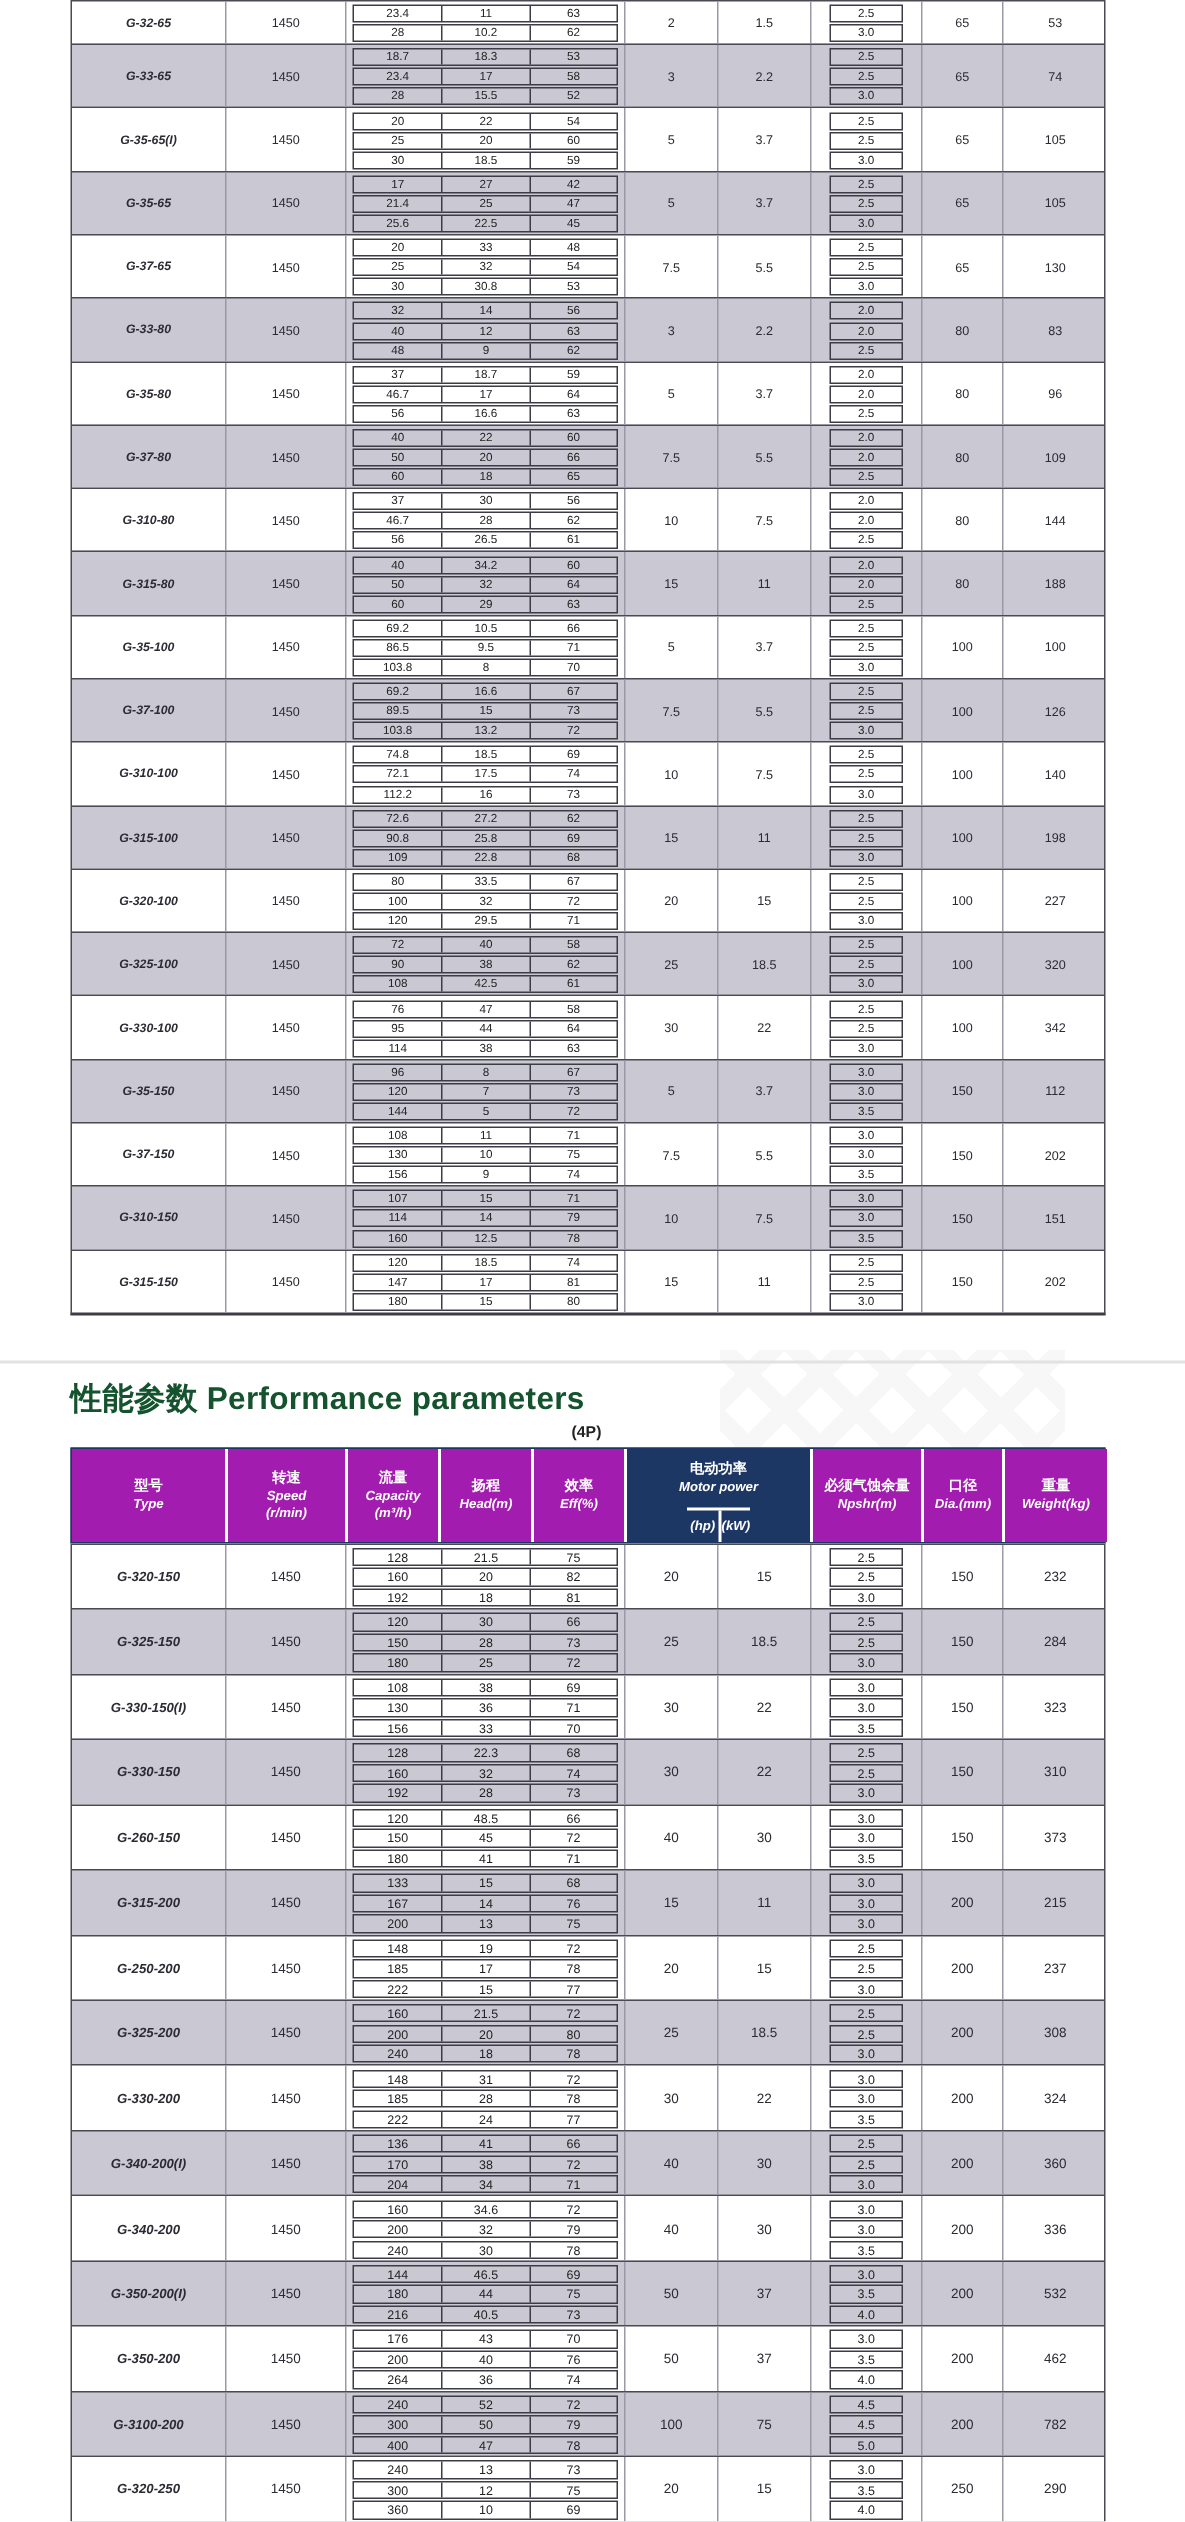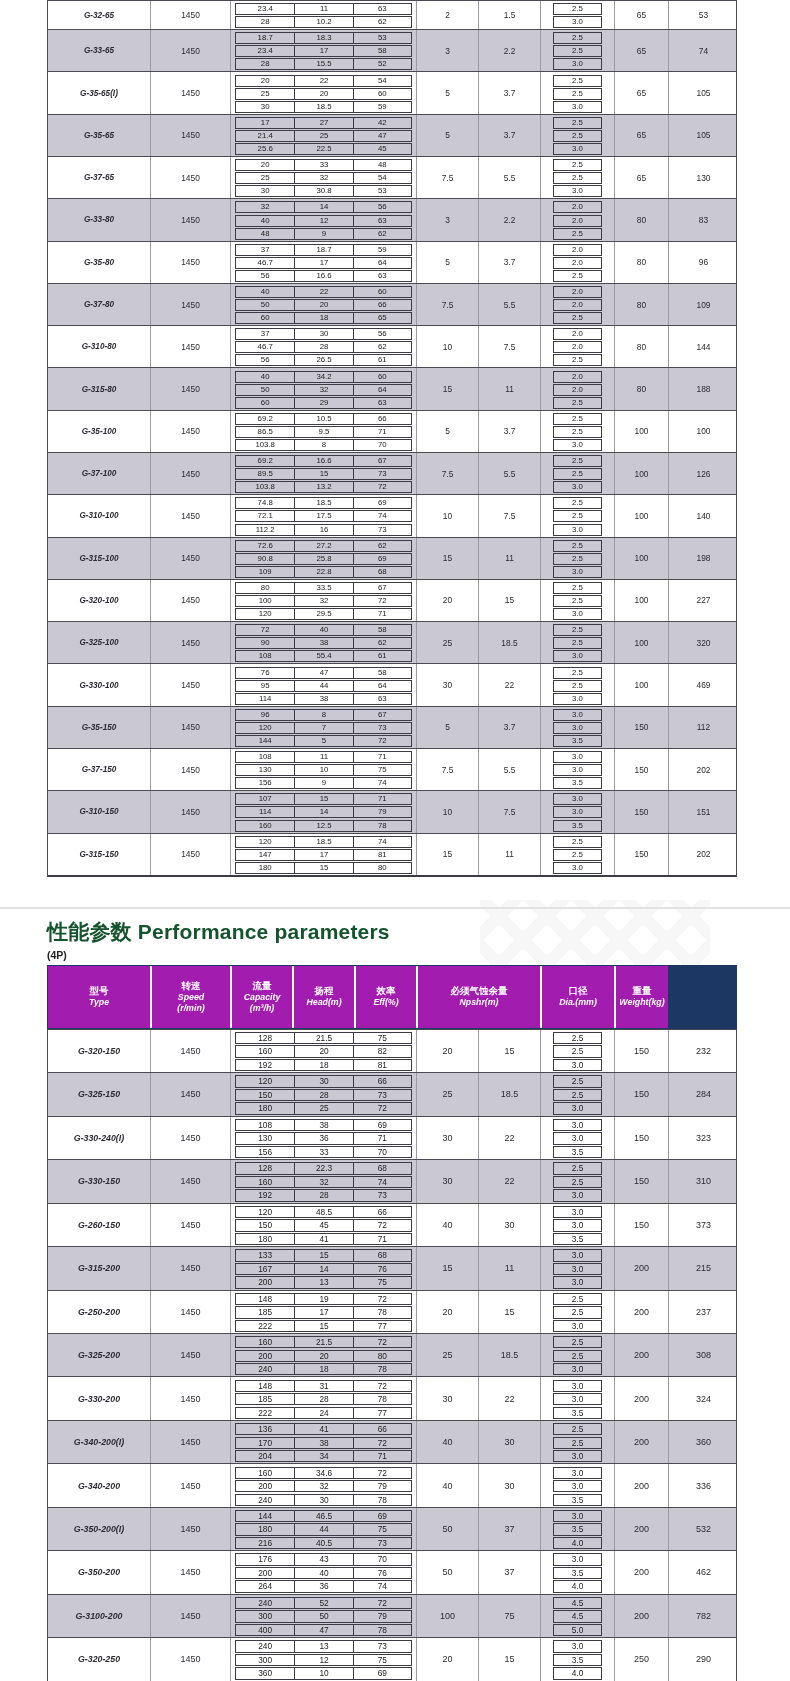--- a/index.html
+++ b/index.html
@@ -40,21 +40,21 @@
   .t2 .nrow{margin:1.2px 12px 0;}
   .t2 .bcell,.t2 .nrow{font-size:8.3px;line-height:10.3px;}
   .t2 .cell{font-size:9px;}
   .t2 .cell.model{font-size:8.8px;}
   .t2{border-bottom:2px solid #3c3c46;}
 
   
   .rule{height:2px;background:#e2e2e4;margin:30px -47px 0 -47px;width:790px;}
   h2.sec{margin:9px 0 0 0;font-size:21px;font-weight:bold;color:#14532d;letter-spacing:0.2px;}
   h2.sec .en{font-weight:600;}
-  .pole{text-align:left;font-size:10.5px;color:#222;margin:3px 2px 4px 0;font-weight:bold;}
+  .pole{text-align:center;font-size:10.5px;color:#222;margin:3px 2px 4px 0;font-weight:bold;}
 
   
   .thead{display:grid;grid-template-columns:102px 80px 62px 62px 62px 124px 74px 54px 70px;
          background:#1d3765;color:#fff;border:1px solid #1d3765;}
   .hcell{display:flex;flex-direction:column;align-items:center;justify-content:center;
          min-height:62px;text-align:center;background:#a21caf;}
   .hcell + .hcell{border-left:2px solid #fff;}
   .hzh{font-size:9.5px;font-weight:bold;line-height:12px;}
   .hen{font-size:8.8px;font-weight:bold;font-style:italic;line-height:11px;}
   .hmotor{display:flex;flex-direction:column;min-height:62px;background:#1d3765;}
@@ -530,21 +530,21 @@
               <div class="bcell">40</div>
               <div class="bcell">58</div>
             </div>
             <div class="brow">
               <div class="bcell">90</div>
               <div class="bcell">38</div>
               <div class="bcell">62</div>
             </div>
             <div class="brow">
               <div class="bcell">108</div>
-              <div class="bcell">55.4</div>
+              <div class="bcell">42.5</div>
               <div class="bcell">61</div>
             </div>
           </div>
           <div class="cell vline">25</div>
           <div class="cell vline">18.5</div>
           <div class="npcol vline">
             <div class="nrow">2.5</div>
             <div class="nrow">2.5</div>
             <div class="nrow">3.0</div>
           </div>
@@ -572,21 +572,21 @@
             </div>
           </div>
           <div class="cell vline">30</div>
           <div class="cell vline">22</div>
           <div class="npcol vline">
             <div class="nrow">2.5</div>
             <div class="nrow">2.5</div>
             <div class="nrow">3.0</div>
           </div>
           <div class="cell vline">100</div>
-          <div class="cell vline">469</div>
+          <div class="cell vline">342</div>
         </div>
         <div class="group shaded">
           <div class="cell model">G-35-150</div>
           <div class="cell vline">1450</div>
           <div class="boxcol vline">
             <div class="brow">
               <div class="bcell">96</div>
               <div class="bcell">8</div>
               <div class="bcell">67</div>
             </div>
@@ -726,20 +726,30 @@
         <span class="hen">(m³/h)</span>
       </div>
       <div class="hcell">
         <span class="hzh">扬程</span>
         <span class="hen">Head(m)</span>
       </div>
       <div class="hcell">
         <span class="hzh">效率</span>
         <span class="hen">Eff(%)</span>
       </div>
+      <div class="hcell hmotor" style="padding:0;">
+        <div class="hmotor-top">
+          <span class="hzh">电动功率</span>
+          <span class="hen">Motor power</span>
+        </div>
+        <div class="hmotor-sub">
+          <span class="hen">(hp)</span>
+          <span class="hen">(kW)</span>
+        </div>
+      </div>
       <div class="hcell">
         <span class="hzh">必须气蚀余量</span>
         <span class="hen">Npshr(m)</span>
       </div>
       <div class="hcell">
         <span class="hzh">口径</span>
         <span class="hen">Dia.(mm)</span>
       </div>
       <div class="hcell">
         <span class="hzh">重量</span>
@@ -802,21 +812,21 @@
           <div class="cell vline">18.5</div>
           <div class="npcol vline">
             <div class="nrow">2.5</div>
             <div class="nrow">2.5</div>
             <div class="nrow">3.0</div>
           </div>
           <div class="cell vline">150</div>
           <div class="cell vline">284</div>
         </div>
         <div class="group">
-          <div class="cell model">G-330-240(I)</div>
+          <div class="cell model">G-330-150(I)</div>
           <div class="cell vline">1450</div>
           <div class="boxcol vline">
             <div class="brow">
               <div class="bcell">108</div>
               <div class="bcell">38</div>
               <div class="bcell">69</div>
             </div>
             <div class="brow">
               <div class="bcell">130</div>
               <div class="bcell">36</div>

